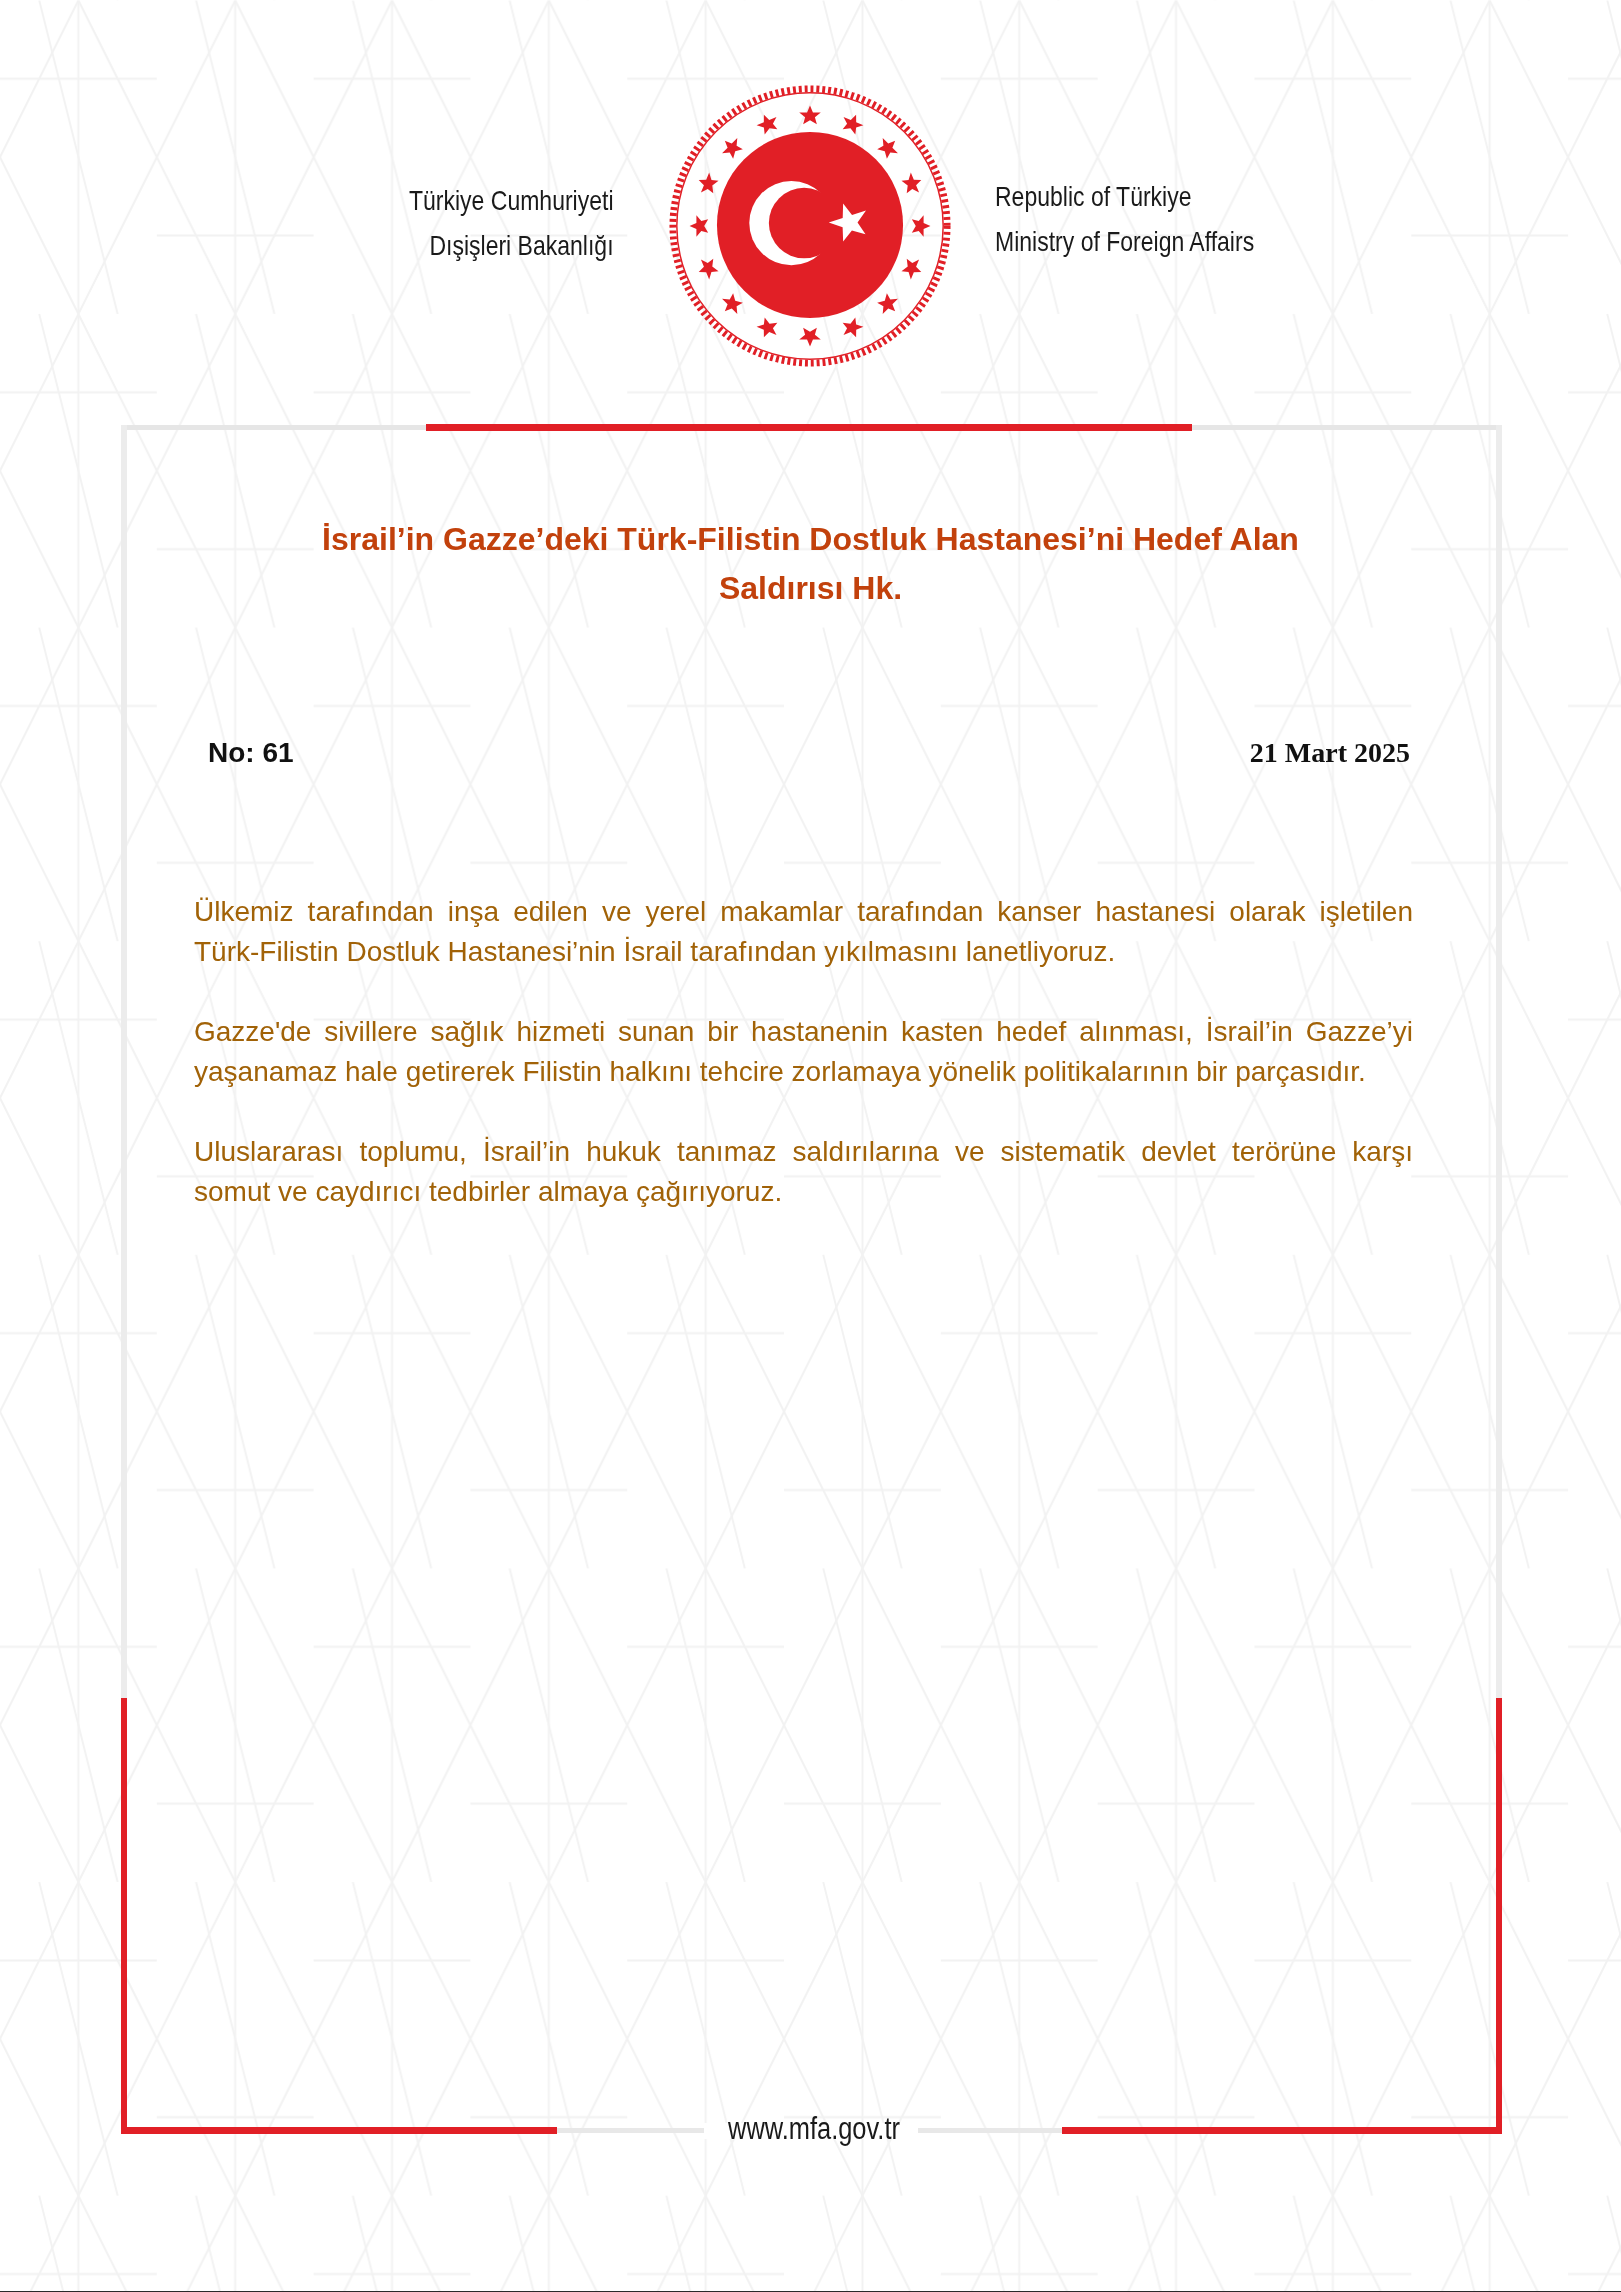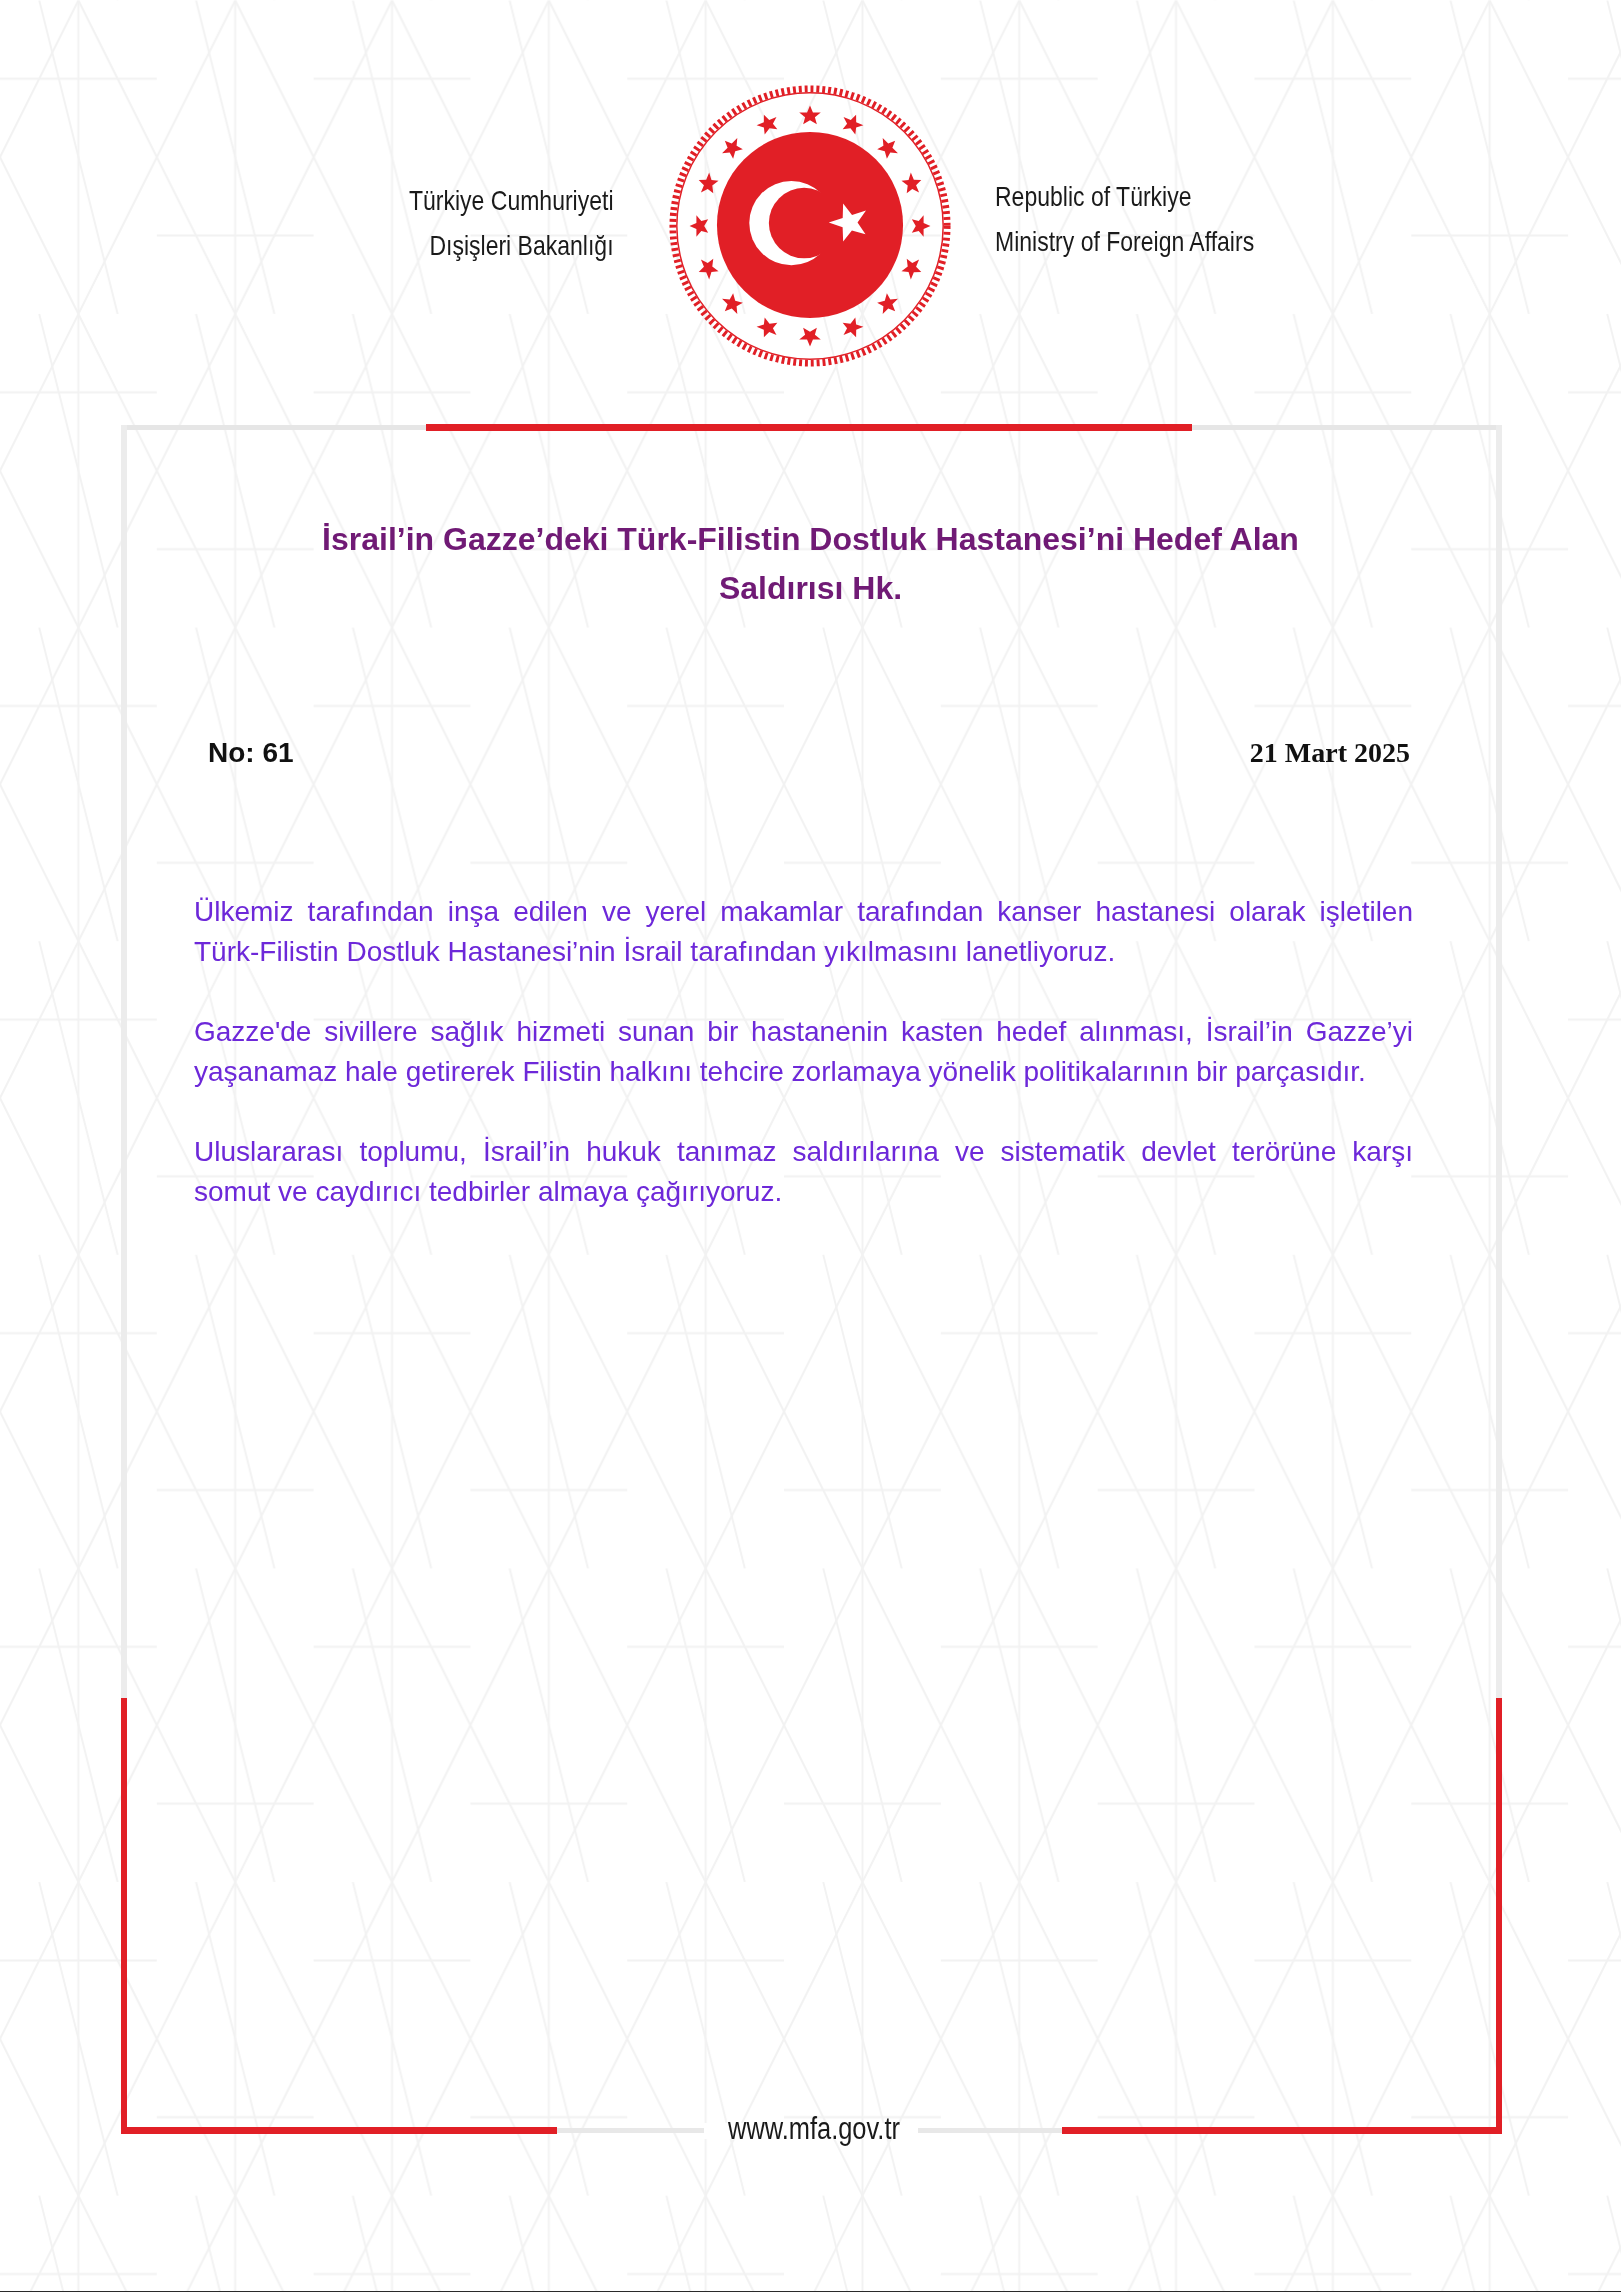--- a/index.html
+++ b/index.html
@@ -39,29 +39,29 @@
   .footer-url {
     position: absolute; left: 667px; top: 2109px; width: 294px; text-align: center;
     font-size: 31px; line-height: 39px; transform: scaleX(0.82); transform-origin: center;
     color: #1a1a1a; z-index: 3; background: transparent;
   }
   .footer-url-mask { position: absolute; left: 704px; top: 2123px; width: 214px; height: 15.7px; background: #ffffff; z-index: 2; }
 
   
   .title {
     position: absolute; left: 196px; top: 515px; width: 1229px; text-align: center;
-    font-weight: bold; font-size: 32px; line-height: 49px; color: #701a75; z-index: 3;
+    font-weight: bold; font-size: 32px; line-height: 49px; color: #c2410c; z-index: 3;
   }
   .meta-no { position: absolute; left: 208px; top: 735px; font-weight: bold; font-size: 28px; line-height: 35px; z-index: 3; }
   .meta-date { position: absolute; right: 211px; top: 735px; font-weight: bold; font-size: 28px; line-height: 35px; z-index: 3; font-family: Liberation Serif, serif; }
 
   
   .body-text { position: absolute; left: 194px; top: 892px; width: 1235px; z-index: 3; }
   .body-text p {
-    margin: 0 16px 40px 0; font-size: 28px; line-height: 40px; text-align: justify; color: #6d28d9;
+    margin: 0 16px 40px 0; font-size: 28px; line-height: 40px; text-align: justify; color: #a16207;
   }
 </style>
 </head>
 <body>
 
 <svg class="bg-pattern" viewBox="0 0 1654 2339" xmlns="http://www.w3.org/2000/svg">
   <defs>
     <pattern id="geo" width="320" height="320" patternUnits="userSpaceOnUse">
       <g stroke="#f2f2f2" stroke-width="2" fill="none">
         <path d="M0 160 L80 0 L160 160 L240 0 L320 160"></path>

